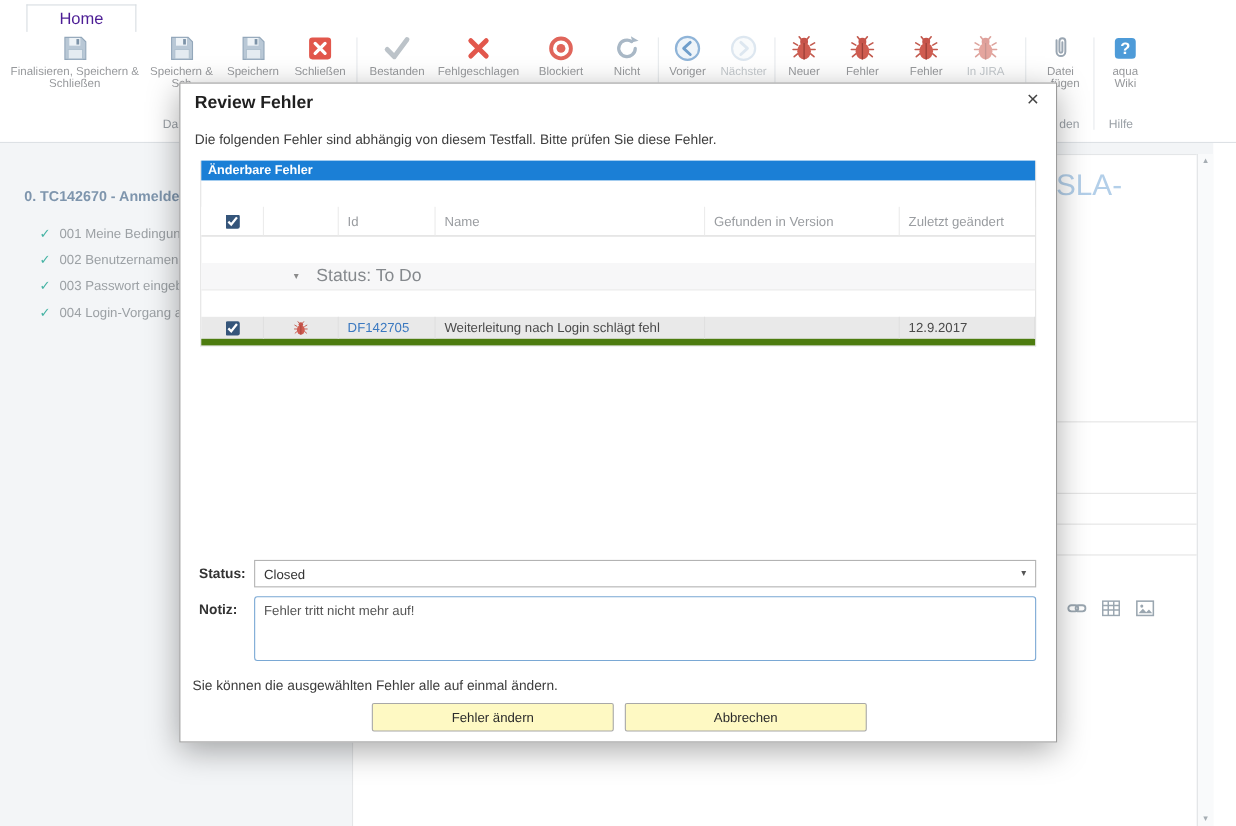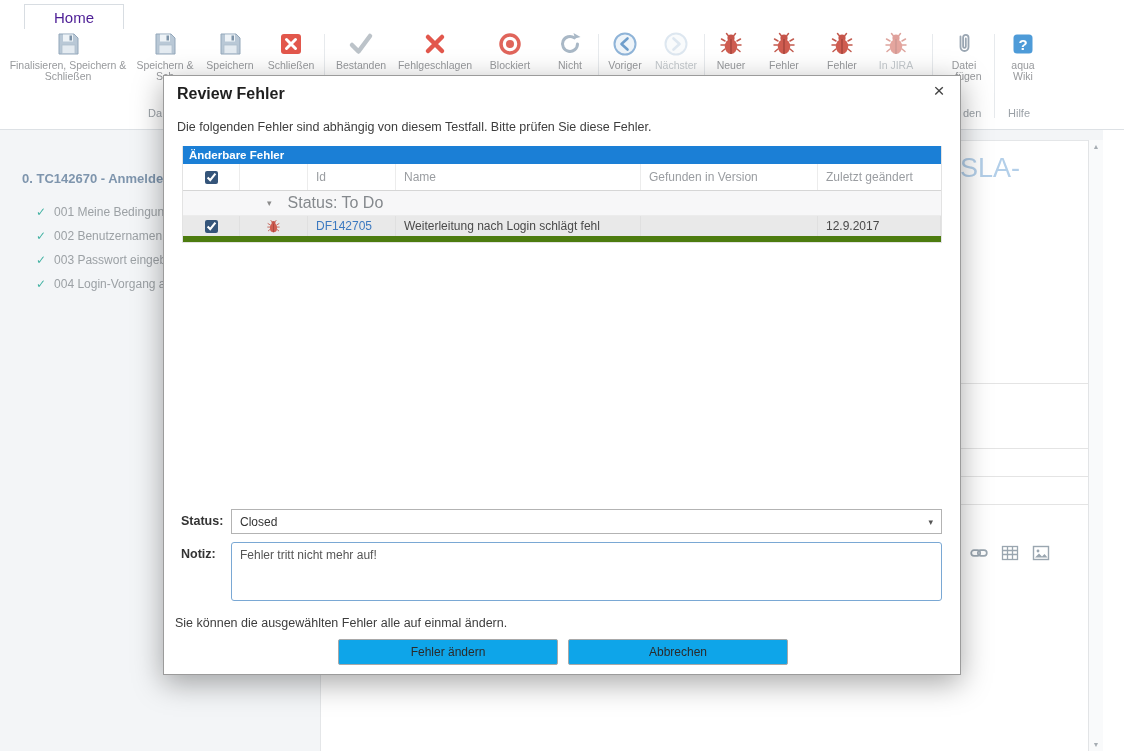--- a/index.html
+++ b/index.html
@@ -44,21 +44,21 @@
             border:1px solid #9b9b9b; box-shadow:0 8px 28px rgba(0,0,0,.35); z-index:10; }
   .dlg-title { position:absolute; left:13px; top:9px; font-size:16px; font-weight:bold; color:#1f1f1f; }
   .dlg-close { position:absolute; right:10px; top:4px; font-size:19px; color:#444; cursor:pointer;
                width:22px; height:22px; text-align:center; line-height:22px; }
   .dlg-instruction { position:absolute; left:13px; top:44px; font-size:12.5px; color:#3d3d3d; }
 
   .grid { position:absolute; left:18px; top:70px; width:760px; border-left:1px solid #e3e3e3;
           border-right:1px solid #e3e3e3; border-bottom:1px solid #e3e3e3; }
   .grid-caption { height:18px; background:#1b7fd6; color:#fff; font-size:11.5px; font-weight:bold;
                   line-height:18px; padding-left:6px; }
-  .grid-row { display:flex; align-items:center; }
+  .grid-row { display:flex; align-items:center;margin-top:24px; }
   .grid-head { height:27px; background:#fff; border-bottom:1px solid #d6d6d6; }
   .gc { height:100%; display:flex; align-items:center; border-right:1px solid #ececec; overflow:hidden; }
   .gc:last-child { border-right:none; }
   .gc-check { width:57px; justify-content:center; }
   .gc-icon  { width:68px; justify-content:center; }
   .gc-id    { width:88px; padding-left:8px; }
   .gc-name  { width:245px; padding-left:8px; }
   .gc-ver   { width:177px; padding-left:8px; }
   .gc-mod   { width:123px; padding-left:8px; }
   .grid-head .gc { color:#9a9da1; font-size:12px; }
@@ -72,21 +72,21 @@
 
   .fld-label { position:absolute; font-size:12.5px; font-weight:bold; color:#333; }
   .select { position:absolute; left:67px; top:433px; width:711px; height:25px; background:#fff;
             border:1px solid #b3b3b3; display:flex; align-items:center; padding-left:8px;
             font-size:12px; color:#333; cursor:pointer; }
   .select .chev { position:absolute; right:8px; font-size:9px; color:#555; }
   textarea.note { position:absolute; left:67px; top:466px; width:711px; height:59px;
                   border:1px solid #7aa8d4; border-radius:3px; padding:5px 8px; font-size:12px;
                   color:#555; font-family:"Liberation Sans","DejaVu Sans",sans-serif; resize:none; outline:none; }
   .dlg-footnote { position:absolute; left:11px; top:540px; font-size:12.5px; color:#3d3d3d; }
-  .dlg-btn { position:absolute; top:563px; width:220px; height:26px; background:#0ea5e9;
+  .dlg-btn { position:absolute; top:563px; width:220px; height:26px; background:#fef9c3;
              border:1px solid #a8a8a8; border-radius:2px; font-size:12px; color:#2b2b2b;
              display:flex; align-items:center; justify-content:center; cursor:pointer; }
   .btn-apply { left:174px; } .btn-cancel { left:404px; }
 </style>
 </head>
 <body>
 
 <div id="stage">
 
   <div class="ribbon">

